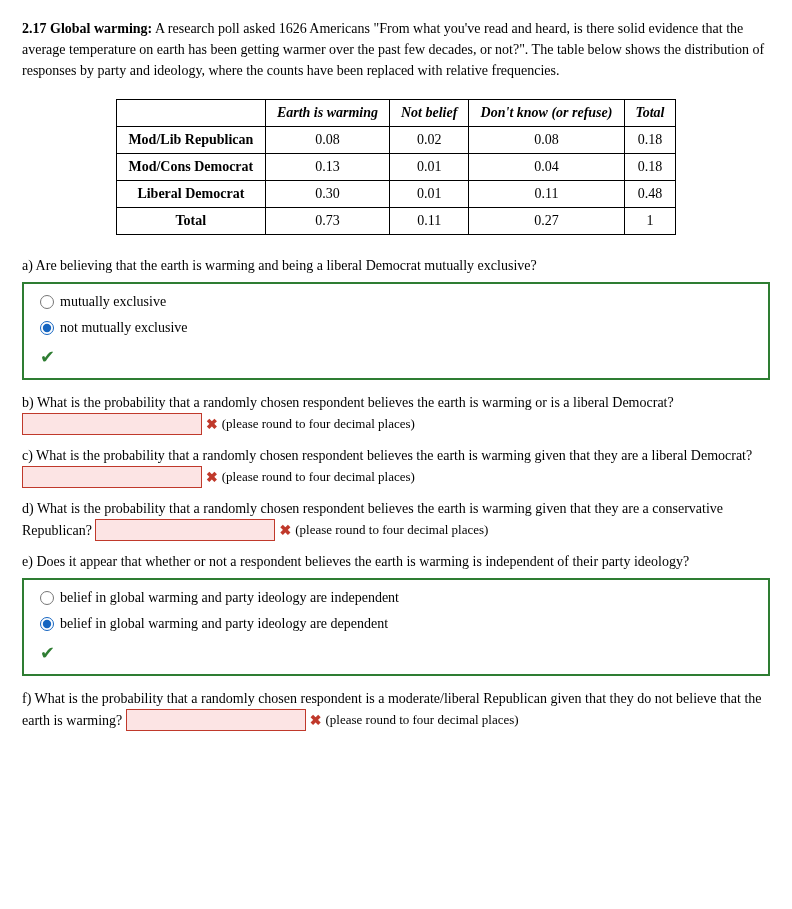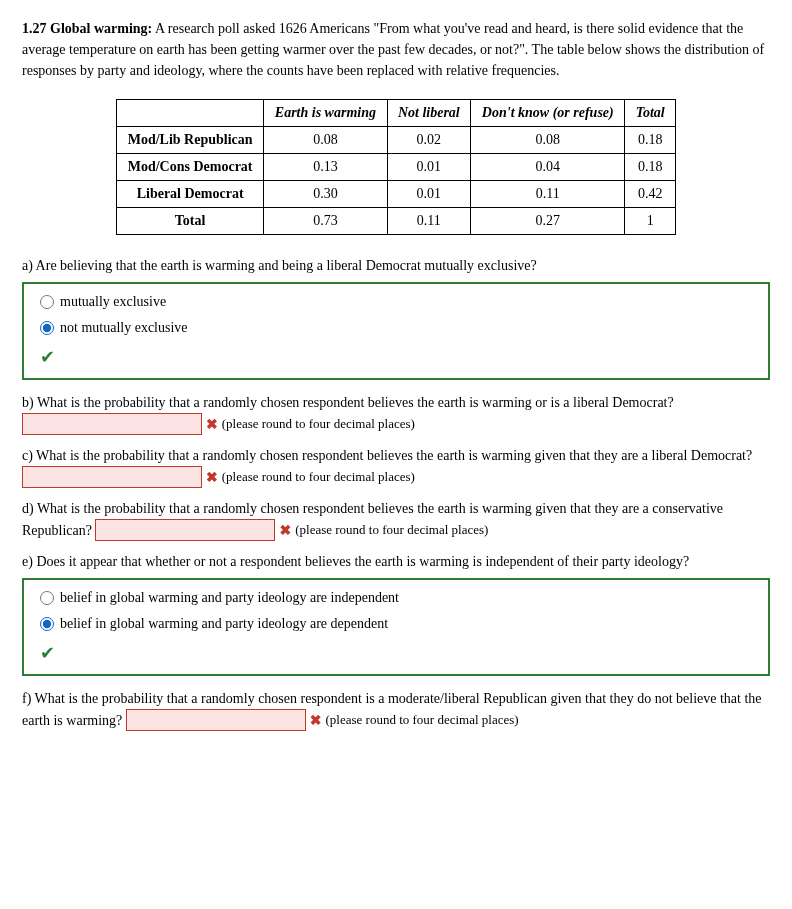--- a/index.html
+++ b/index.html
@@ -94,29 +94,29 @@
       color: #000;
     }
     .section {
       margin-bottom: 5px;
     }
   </style>
 </head>
 <body>
 
 <div class="intro">
-  <strong>1.27 Global warming:</strong><span> A research poll asked 1626 Americans "From what you've read and heard, is there solid evidence that the average temperature on earth has been getting warmer over the past few decades, or not?". The table below shows the distribution of responses by party and ideology, where the counts have been replaced with relative frequencies.</span>
+  <strong>2.17 Global warming:</strong><span> A research poll asked 1626 Americans "From what you've read and heard, is there solid evidence that the average temperature on earth has been getting warmer over the past few decades, or not?". The table below shows the distribution of responses by party and ideology, where the counts have been replaced with relative frequencies.</span>
 </div>
 
 <table>
   <thead>
     <tr>
       <th></th>
       <th>Earth is warming</th>
-      <th>Not liberal</th>
+      <th>Not belief</th>
       <th>Don't know (or refuse)</th>
       <th>Total</th>
     </tr>
   </thead>
   <tbody id="table-body">
       <tr>
         <td class="row-label">Mod/Lib Republican</td>
         <td>0.08</td>
         <td>0.02</td>
         <td>0.08</td>
@@ -127,21 +127,21 @@
         <td>0.13</td>
         <td>0.01</td>
         <td>0.04</td>
         <td>0.18</td>
       </tr>
       <tr>
         <td class="row-label">Liberal Democrat</td>
         <td>0.30</td>
         <td>0.01</td>
         <td>0.11</td>
-        <td>0.42</td>
+        <td>0.48</td>
       </tr>
       <tr>
         <td class="row-label-total">Total</td>
         <td>0.73</td>
         <td>0.11</td>
         <td>0.27</td>
         <td>1</td>
       </tr>
     </tbody>
 </table>

